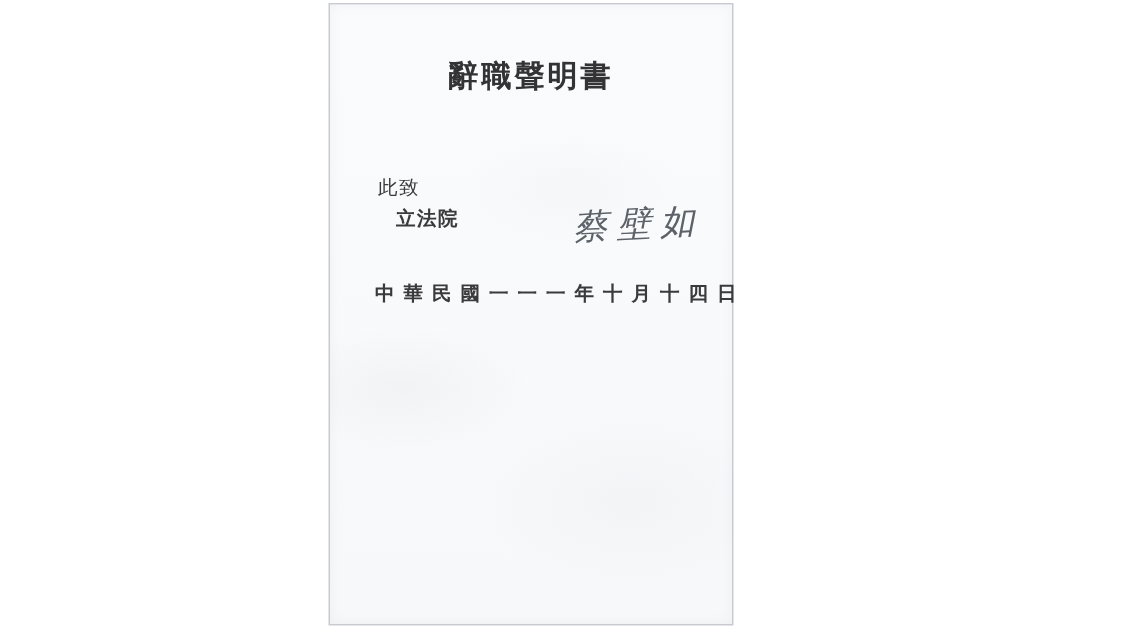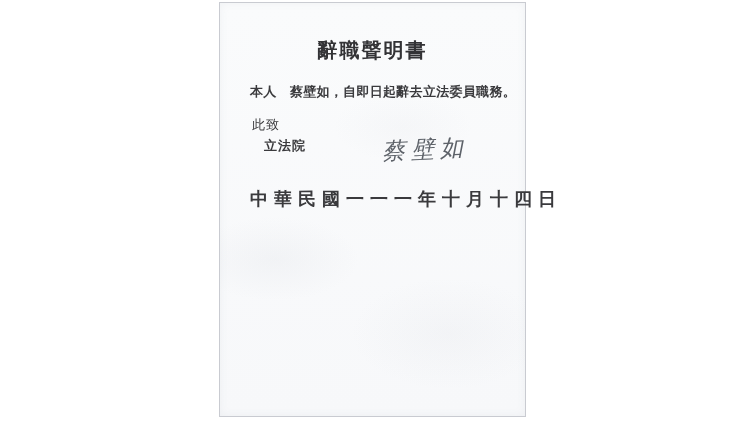--- a/index.html
+++ b/index.html
@@ -12,21 +12,21 @@
     position: relative;
     width: 750px;
     height: 422px;
     background: #ffffff;
     overflow: hidden;
   }
   .paper {
     position: absolute;
     left: 219px;
     top: 2px;
-    width: 307px;
+    width: 270px;
     height: 415px;
     background:
       radial-gradient(ellipse 120px 60px at 18% 62%, rgba(180,185,195,0.10), rgba(180,185,195,0) 70%),
       radial-gradient(ellipse 140px 80px at 75% 80%, rgba(180,185,195,0.08), rgba(180,185,195,0) 70%),
       radial-gradient(ellipse 100px 50px at 60% 30%, rgba(180,185,195,0.06), rgba(180,185,195,0) 70%),
       linear-gradient(#fafbfc, #f7f8fa);
     border: 1px solid #c9cbd1;
     box-shadow: inset 0 0 8px rgba(120,125,135,0.08);
     box-sizing: border-box;
   }
@@ -81,37 +81,36 @@
     color: #5d6269;
     letter-spacing: 6px;
     transform: rotate(-3deg);
     font-style: italic;
     white-space: nowrap;
   }
   .doc-date {
     position: absolute;
     left: 30px;
     top: 184px;
-    font-size: 18px;
+    font-size: 13px;
     font-weight: 600;
     color: #3a3a3d;
     letter-spacing: 6px;
     white-space: nowrap;
     font-family: Liberation Serif, serif;
   }
 </style>
 </head>
 <body>
 
 <div class="canvas">
   <div class="paper">
 
     <div class="doc-title">辭職聲明書</div>
 
-    <div class="doc-body-line">本人　蔡壁如，自即日起辭去立法委員職務。</div>
 
     <div class="doc-salutation">此致</div>
 
     <div class="doc-addressee">立法院</div>
 
     <div class="doc-signature">蔡壁如</div>
 
     <div class="doc-date">中華民國一一一年十月十四日</div>
 
   </div>

